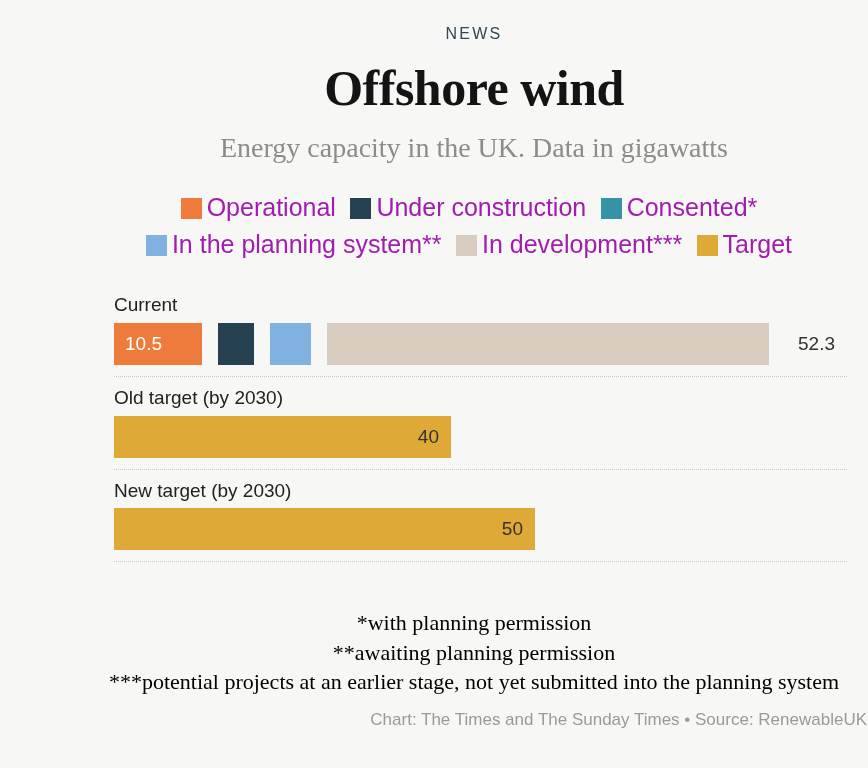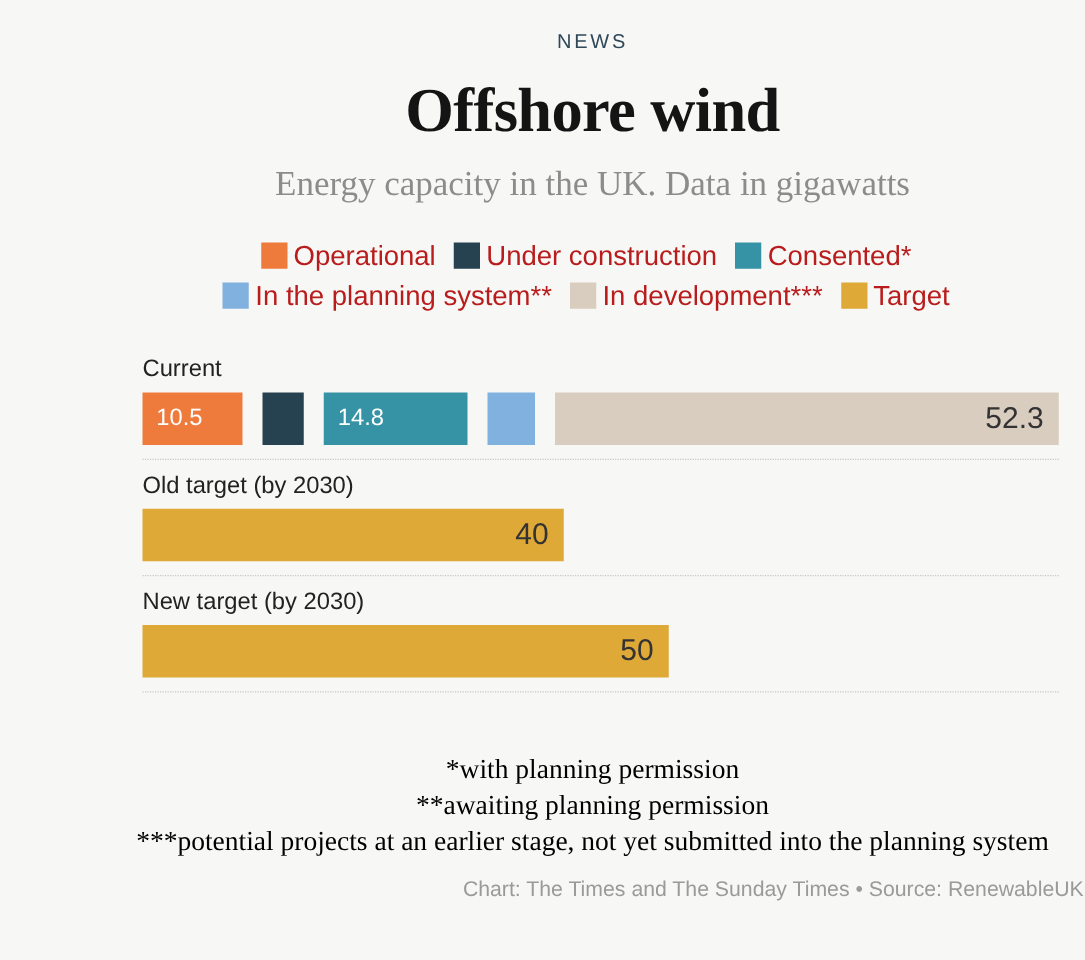--- a/index.html
+++ b/index.html
@@ -53,22 +53,22 @@
 
   
   .legend {
     margin: 26px 46px 0 46px;
     text-align: center;
     line-height: 1.45;
   }
   .legend-item {
     display: inline;
     white-space: nowrap;
-    font-size: 22px;
-    color: #b91c1c;
+    font-size: 25px;
+    color: #a21caf;
     margin-right: 10px;
   }
   .legend-swatch {
     display: inline-block;
     width: 21px;
     height: 21px;
     vertical-align: -3px;
     margin-right: 5px;
   }
   .legend-label {
@@ -117,21 +117,21 @@
     color: #FFFFFF;
     white-space: nowrap;
   }
   .bar-total {
     position: absolute;
     right: 12px;
     top: 0;
     height: 42px;
     display: flex;
     align-items: center;
-    font-size: 24px;
+    font-size: 19px;
     color: #333333;
   }
   .separator {
     height: 0;
     border-top: 1px dotted #C9C9C4;
     margin-top: 11px;
     width: 733px;
   }
 
   
@@ -166,23 +166,20 @@
 
   <div class="chart" id="chart-root">
       <div class="row">
         <div class="row-label">Current</div>
         <div class="bar-track">
           <div class="bar" style="width: 733px;">
             <div class="seg" style="width: 88px; background: rgb(238, 123, 60);">
               <span class="seg-value">10.5</span>
             </div>
             <div class="seg" style="width: 36px; background: rgb(38, 65, 79);"></div>
-            <div class="seg" style="width: 126px; background: rgb(54, 147, 165);">
-              <span class="seg-value">14.8</span>
-            </div>
             <div class="seg" style="width: 41px; background: rgb(129, 178, 223);"></div>
             <div class="seg" style="width: 442px; background: rgb(217, 205, 191);"></div>
             <div class="bar-total" style="right: auto; left: 721px; transform: translateX(-100%);">52.3</div>
           </div>
         </div>
         <div class="separator"></div>
       </div>
       <div class="row">
         <div class="row-label">Old target (by 2030)</div>
         <div class="bar-track">

